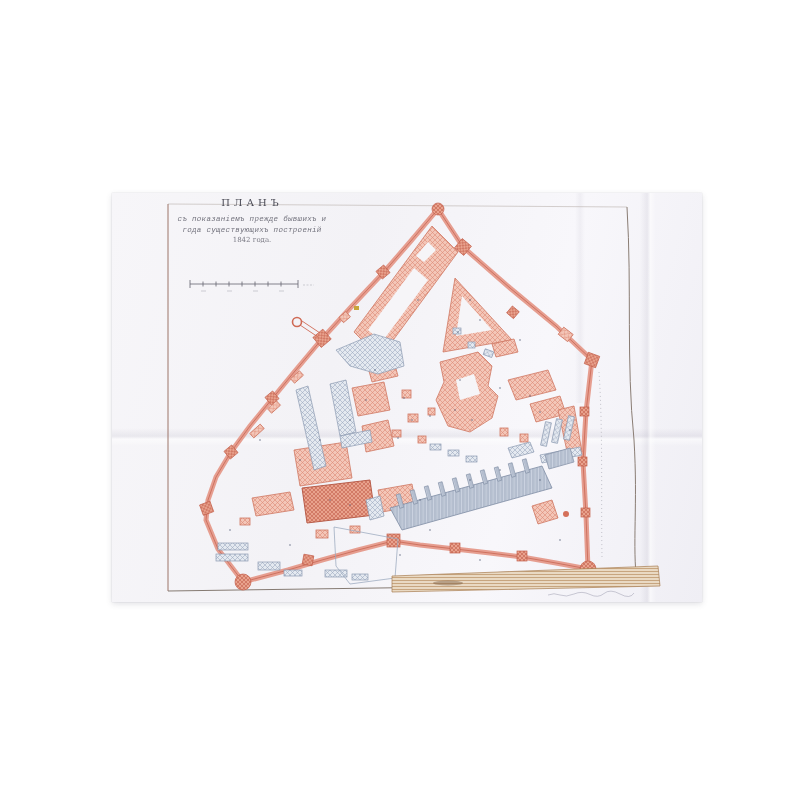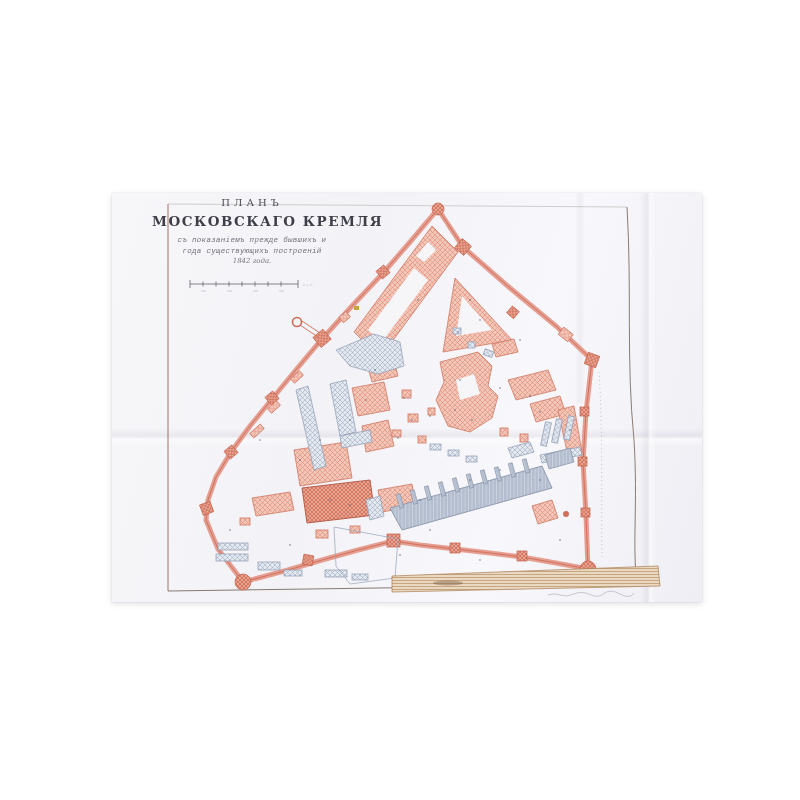--- a/index.html
+++ b/index.html
@@ -15,21 +15,21 @@
          background:linear-gradient(to right,rgba(120,115,140,0),rgba(120,115,140,.10) 45%,rgba(255,255,255,.5) 65%,rgba(120,115,140,0));}
   .crease-v2{left:575px;top:193px;width:10px;height:210px;
          background:linear-gradient(to right,rgba(120,115,140,0),rgba(120,115,140,.07) 50%,rgba(120,115,140,0));}
   .map-svg{position:absolute;left:0;top:0;}
   .titleblock{position:absolute;left:152px;top:197px;width:200px;text-align:center;color:#45454f;}
   .t-kicker{font-size:10px;letter-spacing:4px;color:#4a4a55;}
   .t-main{font-size:13.5px;font-weight:bold;letter-spacing:1.5px;margin-top:5px;color:#3e3e49;
           white-space:nowrap;}
   .t-sub{font-size:7.5px;font-style:italic;color:#5a5a66;margin-top:3px;letter-spacing:.3px;opacity:.85;font-family:Liberation Mono, monospace;}
   .t-sub.first{margin-top:7px;}
-  .t-year{font-size:7px;font-style:italic;color:#5a5a66;margin-top:2px;opacity:.8;}
+  .t-year{font-size:7px;color:#5a5a66;margin-top:2px;opacity:.8;}
 </style>
 </head>
 <body>
 
 <div class="photo">
 
   <div class="sheet"></div>
   <div class="crease crease-h"></div>
   <div class="crease crease-v"></div>
   <div class="crease crease-v2"></div>
@@ -256,19 +256,18 @@
         <path d="M279,291 L284,291"></path>
           <path d="M303,285 L314,285" stroke-dasharray="2,1.5"></path>
       </g>
     </g>
 
     <path d="M548,595 q6,-2.5 12,0 t14,-1 t16,0.5 t14,-1 t16,0.5 t14,-1" stroke="#8b8ba0" stroke-width="0.8" fill="none" opacity="0.55"></path>
   </svg>
 
   <div class="titleblock">
     <div class="t-kicker">ПЛАНЪ</div>
-    <div class="t-main">МОСКОВСКАГО КРЕМЛЯ</div>
     <div class="t-sub first">съ показаніемъ прежде бывшихъ и</div>
     <div class="t-sub">года существующихъ построеній</div>
     <div class="t-year">1842 года.</div>
   </div>
 
 </div>
 
 </body></html>

